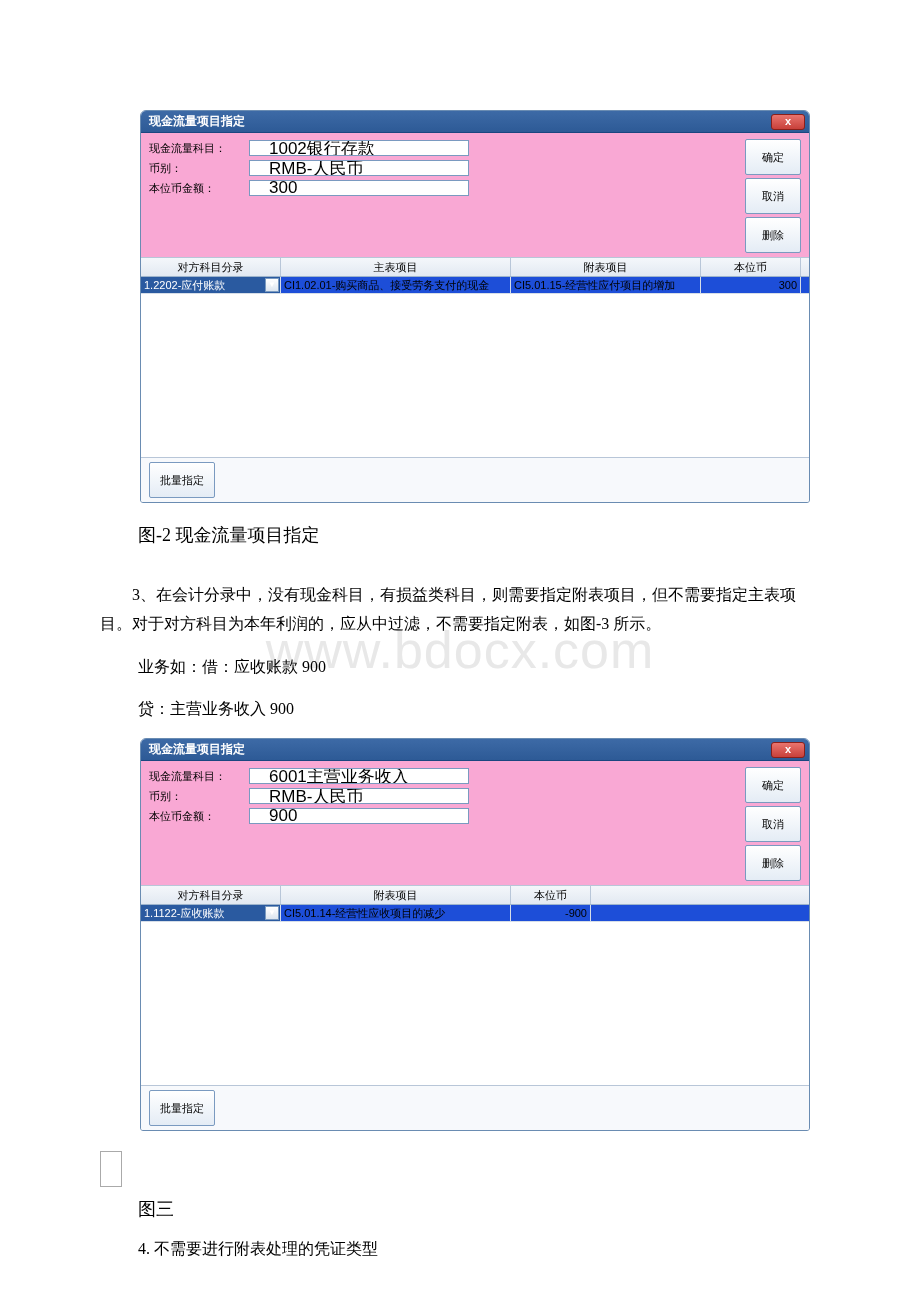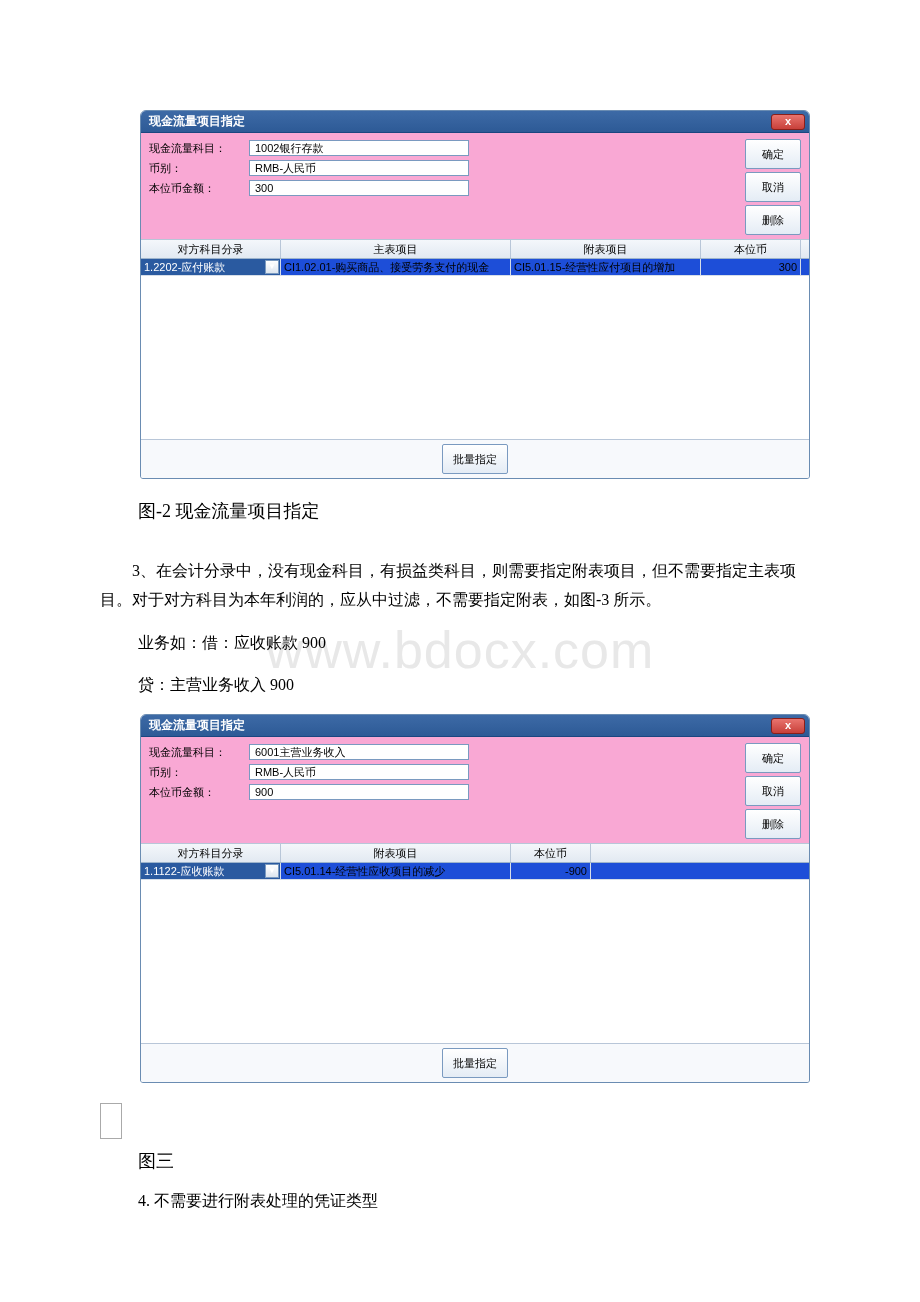--- a/index.html
+++ b/index.html
@@ -65,32 +65,32 @@
   }
   .dlg-top {
     display: flex;
     padding: 6px 8px 4px 8px;
     background: #f9a8d4;
   }
   .form-col { flex: 1; }
   .form-row { display: flex; align-items: center; margin-bottom: 2px; height: 18px; }
   .form-label { width: 100px; font-size: 11px; }
   .form-input {
-    font-size: 11px;
+    font-size: 17px;
     height: 16px;
     border: 1px solid #7a9ac0;
-    padding: 0 5px;
+    padding: 0 19px;
     background: #fff;
     width: 220px;
     font-family: inherit;
   }
   .btn-col { width: 62px; display: flex; flex-direction: column; gap: 3px; align-items: flex-end; }
   .win-btn {
     width: 56px;
-    height: 30px;
+    height: 36px;
     font-size: 11px;
     border: 1px solid #7a9ac0;
     border-radius: 2px;
     background: linear-gradient(#ffffff, #e4ecf5);
     cursor: pointer;
     font-family: inherit;
     line-height: 14px;
   }
   .grid {
     border-top: 1px solid #b8c6d8;
@@ -124,21 +124,21 @@
     text-align: center;
     font-size: 8px;
     line-height: 12px;
     float: right;
     margin-right: -2px;
     cursor: pointer;
   }
   .grid-body { height: 180px; background: #fff; }
   .dlg-footer {
     display: flex;
-    justify-content: center;
+    justify-content: flex-start;
     padding: 4px 8px;
     border-top: 1px solid #b8c6d8;
     background: #f7f9fc;
   }
   .para {
     margin: 14px 0;
     line-height: 1.8;
     text-indent: 0;
     font-size: 16px;
     padding-left: 38px;

